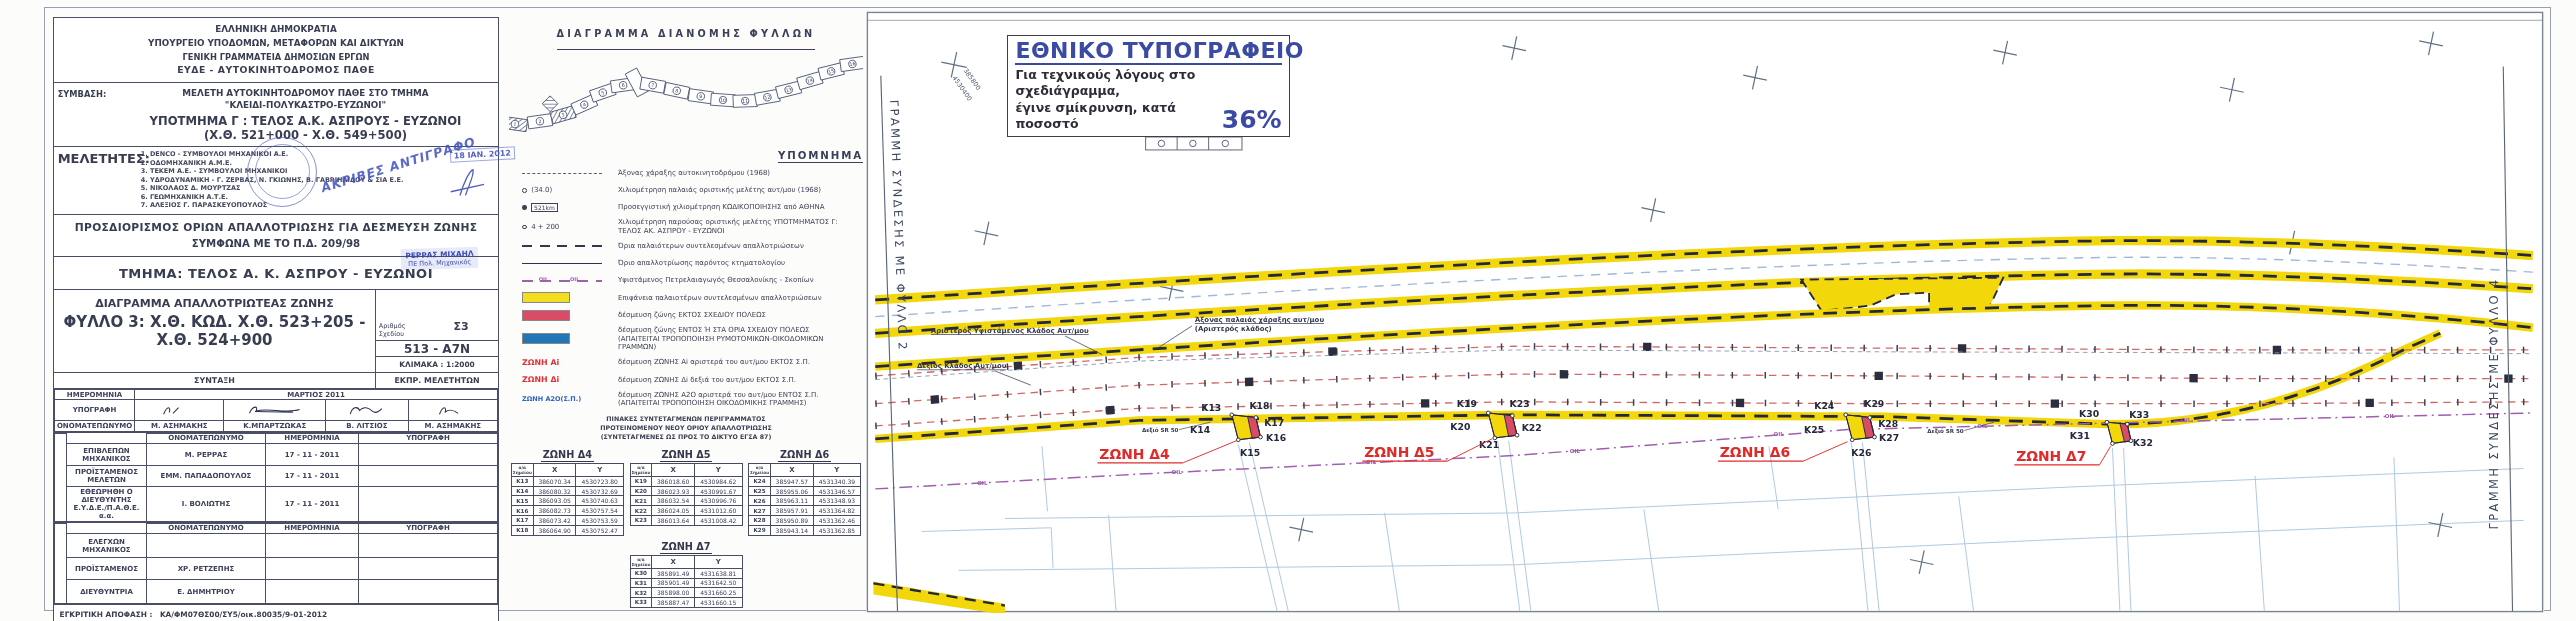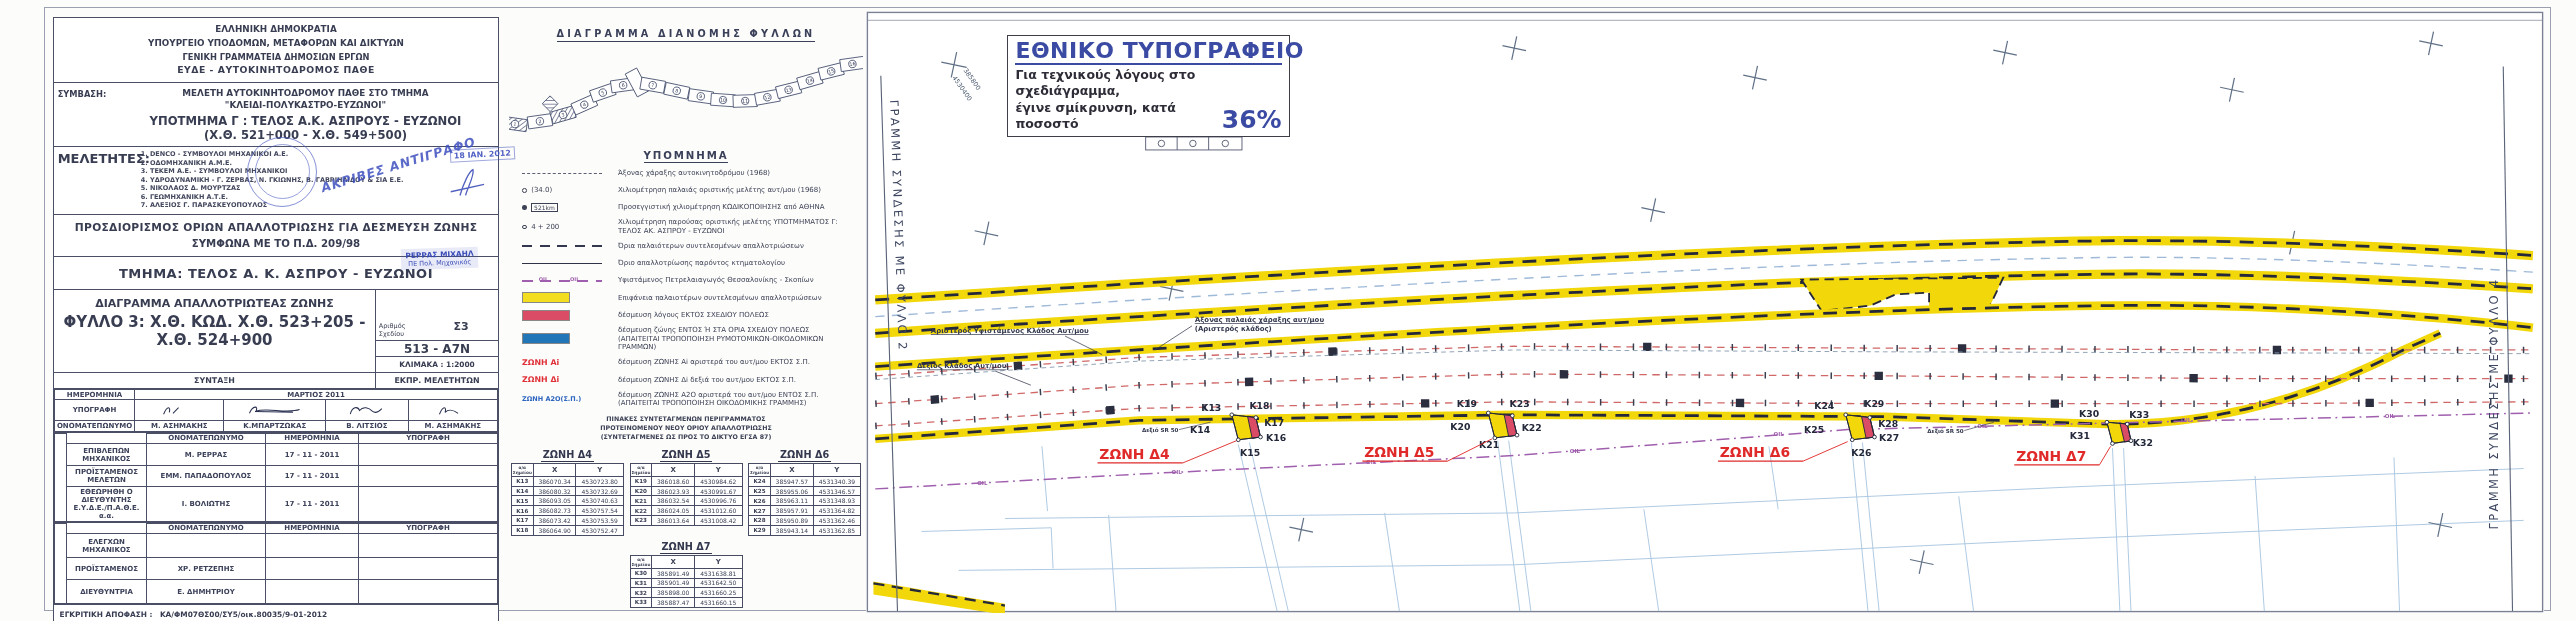--- a/index.html
+++ b/index.html
@@ -56,22 +56,22 @@
   .stamp-circle::after { content:""; position:absolute; left:6.5px; top:6.5px; right:6.5px; bottom:6.5px; border:0.9px solid rgba(68,85,190,.55); border-radius:50%; }
   .stamp-akrives { position:absolute; left:264px; top:139px; color:rgba(62,80,190,.85); font-weight:bold; font-style:italic; font-size:12.5px; transform:rotate(-17deg); letter-spacing:0.9px; white-space:nowrap; }
   .stamp-date { position:absolute; left:396px; top:130px; color:rgba(62,80,190,.9); font-weight:bold; font-size:7.9px; border:0.9px solid rgba(62,80,190,.5); padding:0.9px 2.8px; transform:rotate(-3deg); white-space:nowrap; }
   .stamp-name { position:absolute; left:347px; top:230px; background:rgba(62,80,190,.12); color:rgba(50,68,180,.95); font-weight:bold; font-size:7.4px; padding:1.9px 4.6px; transform:rotate(-2deg); white-space:nowrap; text-align:center; }
   .stamp-name .sub { font-size:6.5px; font-weight:normal; }
   .sig-over { position:absolute; left:378px; top:146px; }
 
   
   #midpanel { position:absolute; left:509px; top:16.7px; width:354px; height:597px; }
   .mid-title { text-align:center; font-size:9.7px; font-weight:bold; letter-spacing:3.2px; color:#3a4059; padding-top:11px; }
-  .mid-title span { border-bottom:1.1px solid #3a4059; padding-bottom:2px; }
-  .ypom { text-align:center; font-size:10.2px; font-weight:bold; letter-spacing:1.9px; color:#3a4059; margin:9.3px 0 5.6px; }
+  .mid-title span { border-bottom:1.1px solid #3a4059; padding-bottom:10px; }
+  .ypom { text-align:right; font-size:10.2px; font-weight:bold; letter-spacing:1.9px; color:#3a4059; margin:9.3px 0 5.6px; }
   .ypom span { border-bottom:1.1px solid #3a4059; padding-bottom:0.9px; }
   .lg-row { display:flex; align-items:center; margin:0 0 4.2px 13px; }
   .lg-sym { width:85px; min-width:85px; height:13px; position:relative; display:flex; align-items:center; }
   .lg-label { font-size:7px; color:#3c4156; line-height:1.25; padding-left:11px; }
   .sym-line { width:80px; height:0; }
   .sym-axis-dash { border-top:1.5px dashed #5a5f74; }
   .sym-old-dash { height:2.3px; width:80px; background:repeating-linear-gradient(90deg,#33384e 0 10.2px,transparent 10.2px 17.6px); }
   .sym-solid { border-top:1.9px solid #2e3348; width:80px; }
   .sym-pipe { height:1.9px; width:80px; background:repeating-linear-gradient(90deg,#a05fae 0 11px,transparent 11px 18.5px); position:relative; }
   .sym-pipe i { position:absolute; top:-3.7px; font-style:normal; font-size:5.1px; color:#a05fae; font-weight:bold; }
@@ -435,21 +435,21 @@
     <div class="lg-row">
       <div class="lg-sym">
           <div class="swatch sw-yellow"></div>
         </div>
       <div class="lg-label">Επιφάνεια παλαιοτέρων συντελεσμένων απαλλοτριώσεων</div>
     </div>
     <div class="lg-row">
       <div class="lg-sym">
           <div class="swatch sw-red"></div>
         </div>
-      <div class="lg-label">δέσμευση λόγους ΕΚΤΟΣ ΣΧΕΔΙΟΥ ΠΟΛΕΩΣ</div>
+      <div class="lg-label">δέσμευση ζώνης ΕΚΤΟΣ ΣΧΕΔΙΟΥ ΠΟΛΕΩΣ</div>
     </div>
     <div class="lg-row">
       <div class="lg-sym">
           <div class="swatch sw-blue"></div>
         </div>
       <div class="lg-label" style="max-width:236px;">δέσμευση ζώνης ΕΝΤΟΣ Ή ΣΤΑ ΟΡΙΑ ΣΧΕΔΙΟΥ ΠΟΛΕΩΣ (ΑΠΑΙΤΕΙΤΑΙ ΤΡΟΠΟΠΟΙΗΣΗ ΡΥΜΟΤΟΜΙΚΩΝ-ΟΙΚΟΔΟΜΙΚΩΝ ΓΡΑΜΜΩΝ)</div>
     </div>
     <div class="lg-row">
       <div class="lg-sym">
           <span class="zone-red-txt">ΖΩΝΗ Αi</span>

